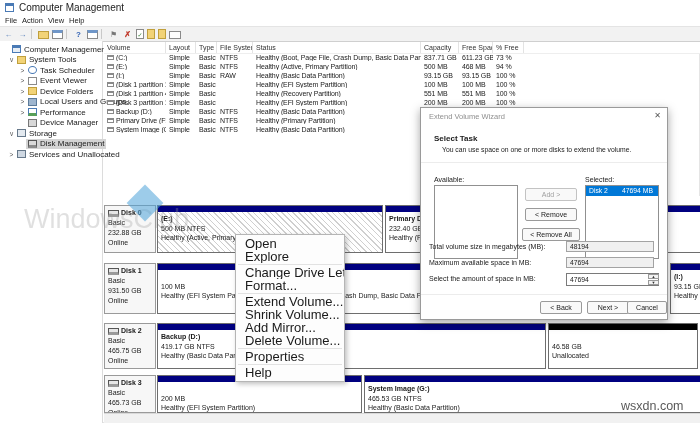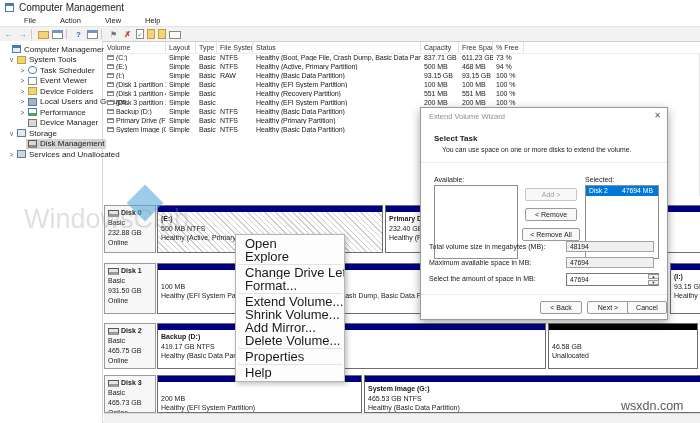--- a/index.html
+++ b/index.html
@@ -5,21 +5,21 @@
   html,body{margin:0;padding:0;background:#fff;}
   #screen{position:relative;width:700px;height:423px;background:#fff;overflow:hidden;
           font-family:"Liberation Sans",sans-serif;color:#1a1a1a;
           box-shadow:inset 0 0 0 1px rgba(0,0,0,0.10);}
   .abs{position:absolute;}
   
   #titlebar{left:0;top:0;width:700px;height:14px;display:flex;align-items:center;background:#fff;}
   #app-icon{width:9px;height:9px;margin:0 5px 0 5px;border:1px solid #4a7ab5;background:#fff;border-top:3px solid #4a7ab5;box-sizing:border-box;}
   #titlebar .t{font-size:10px;color:#222;}
   #menubar{left:0;top:14px;width:700px;height:12px;display:flex;align-items:center;border-bottom:1px solid #e4e4e4;background:#fff;}
-  #menubar span{font-size:7.5px;margin-left:24px;color:#222;}
+  #menubar span{font-size:7.5px;margin-left:5px;color:#222;}
   #toolbar{left:0;top:27px;width:700px;height:14px;display:flex;align-items:center;background:#f2f2f2;border-bottom:1px solid #cfcfcf;}
   .tb-sep{width:1px;height:10px;background:#c9c9c9;margin:0 3px;}
   .tbi{width:11px;height:11px;margin-left:3px;display:flex;align-items:center;justify-content:center;font-size:8px;box-sizing:border-box;}
   .tbi.arrow{color:#5d84bd;font-weight:bold;}
   .tbi.folder{background:#f2d377;border:1px solid #c09f3c;height:8px;margin-top:2px;}
   .tbi.win{background:#fff;border:1px solid #8a8a8a;border-top:3px solid #6f96c8;height:9px;}
   .tbi.help{color:#2d5fb3;font-weight:bold;}
   .tbi.flag{color:#777;}
   .tbi.del{color:#c0392b;font-weight:bold;}
   .tbi.doc{background:#fff;border:1px solid #8a8a8a;width:8px;height:10px;font-size:6px;color:#2e7d32;}

